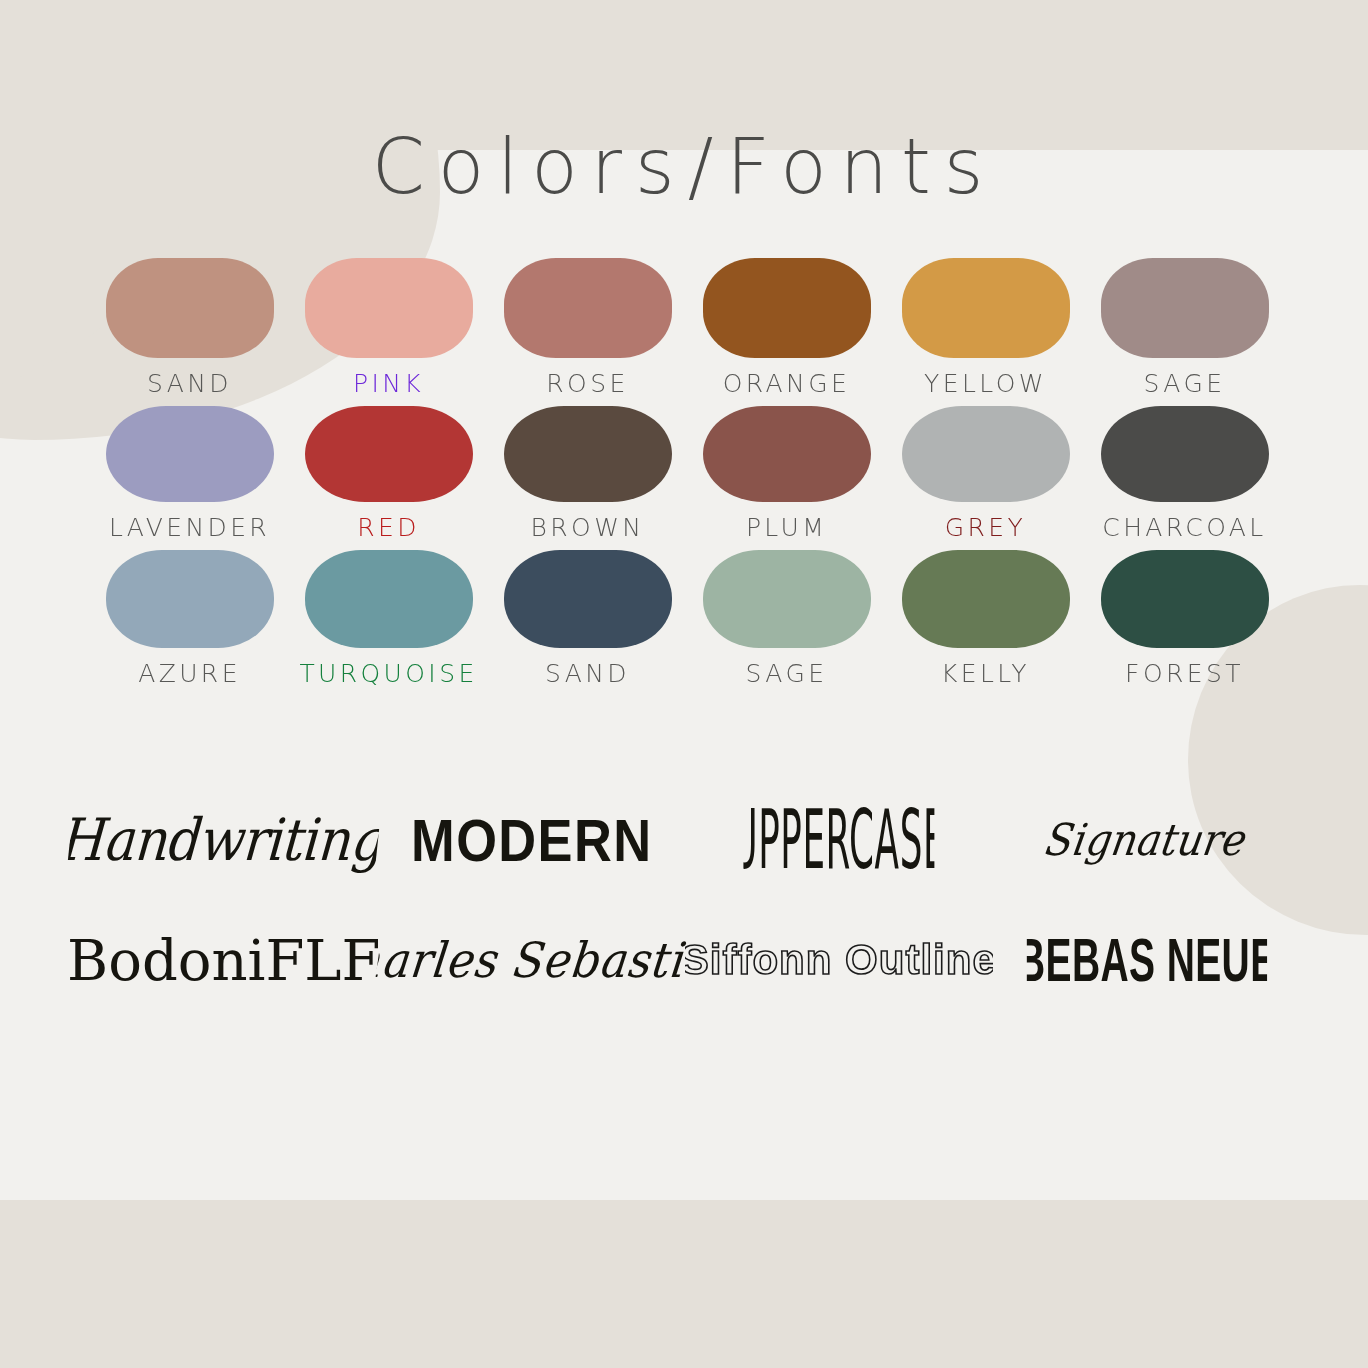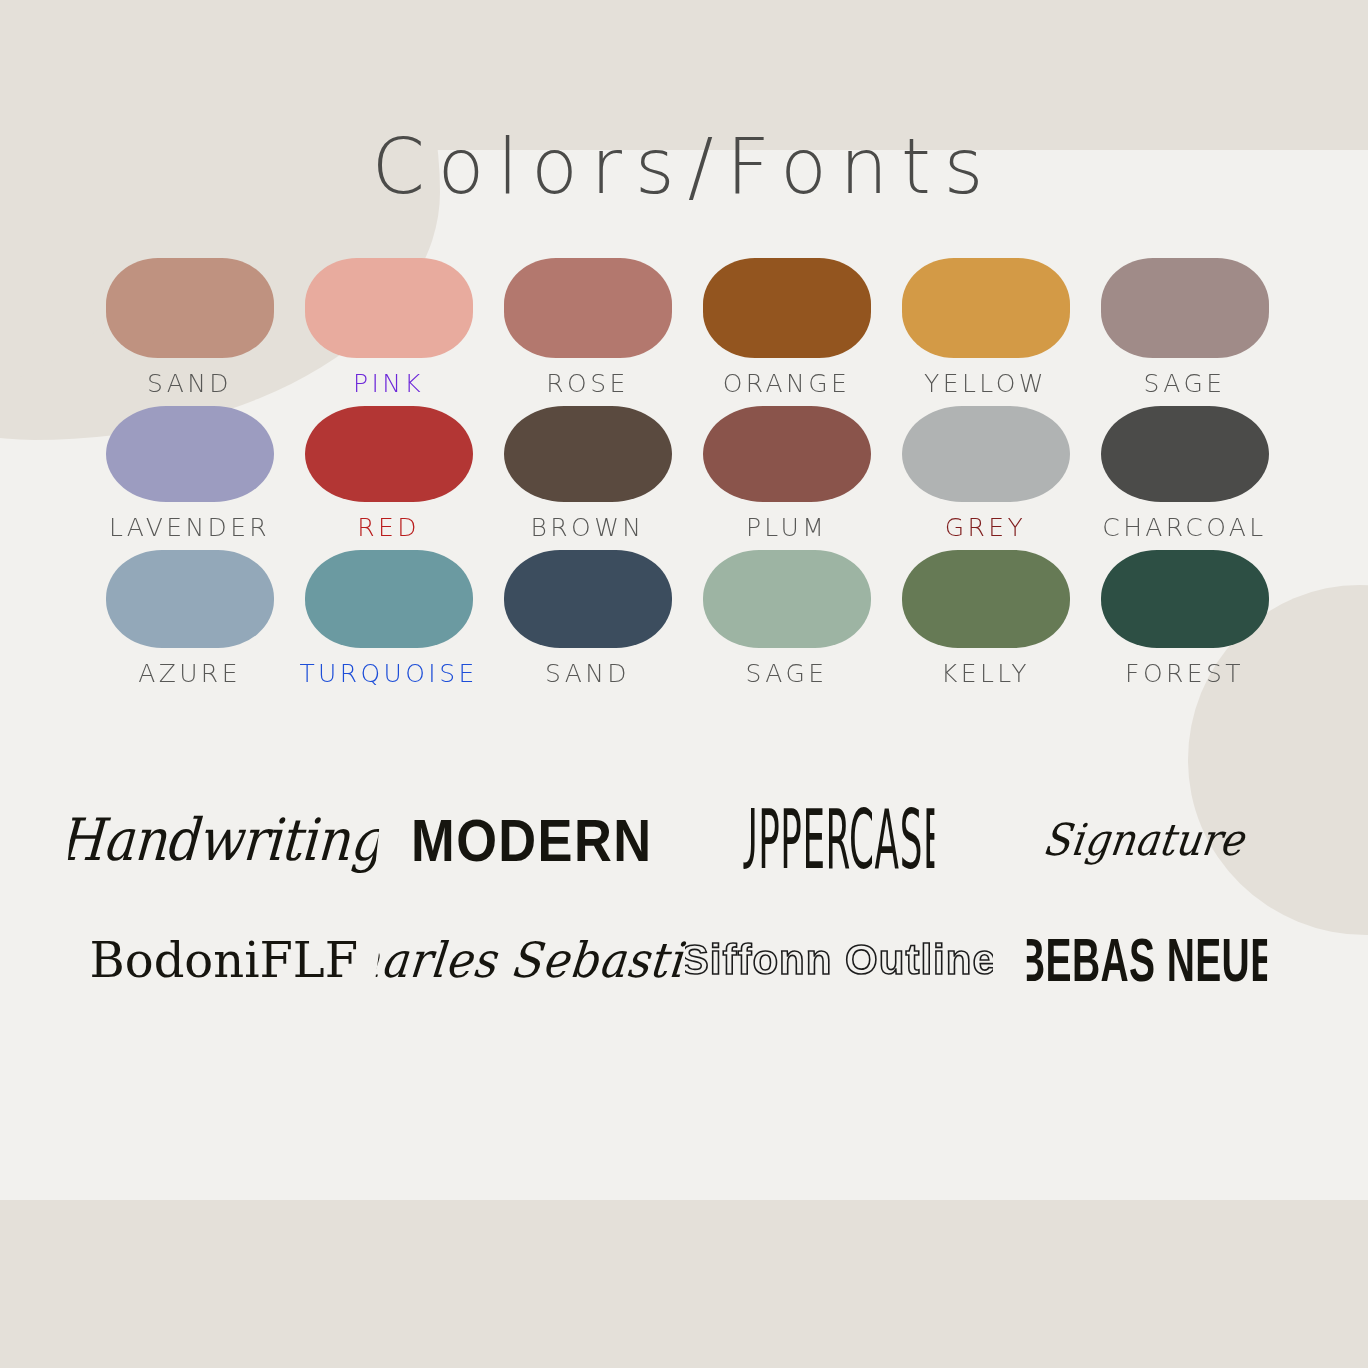--- a/index.html
+++ b/index.html
@@ -172,21 +172,21 @@
     font-family: "DejaVu Serif", serif;
     font-style: italic;
     font-weight: 400;
     font-size: 40px;
     letter-spacing: 0px;
     transform: skewX(-10deg) scaleY(1.1);
   }
   .f-bodoni {
     font-family: "DejaVu Serif", serif;
     font-weight: 400;
-    font-size: 48px;
+    font-size: 56px;
     letter-spacing: 0px;
   }
   .f-charles {
     font-family: "DejaVu Serif", serif;
     font-style: italic;
     font-weight: 400;
     font-size: 45px;
     letter-spacing: 0.5px;
     transform: skewX(-8deg) scaleY(1.08);
   }
@@ -297,21 +297,21 @@
       </div>
     </div>
 
     <div class="swatch-row row-3">
       <div class="swatch-cell">
         <div class="swatch-chip" style="background: rgb(147, 168, 185);"></div>
         <div class="swatch-label" style="color: rgb(88, 88, 86);">AZURE</div>
       </div>
       <div class="swatch-cell">
         <div class="swatch-chip" style="background: rgb(107, 154, 161);"></div>
-        <div class="swatch-label" style="color: #1d4ed8;">TURQUOISE</div>
+        <div class="swatch-label" style="color: #15803d;">TURQUOISE</div>
       </div>
       <div class="swatch-cell">
         <div class="swatch-chip" style="background: rgb(60, 77, 94);"></div>
         <div class="swatch-label" style="color: rgb(88, 88, 86);">SAND</div>
       </div>
       <div class="swatch-cell">
         <div class="swatch-chip" style="background: rgb(157, 180, 163);"></div>
         <div class="swatch-label" style="color: rgb(88, 88, 86);">SAGE</div>
       </div>
       <div class="swatch-cell">

